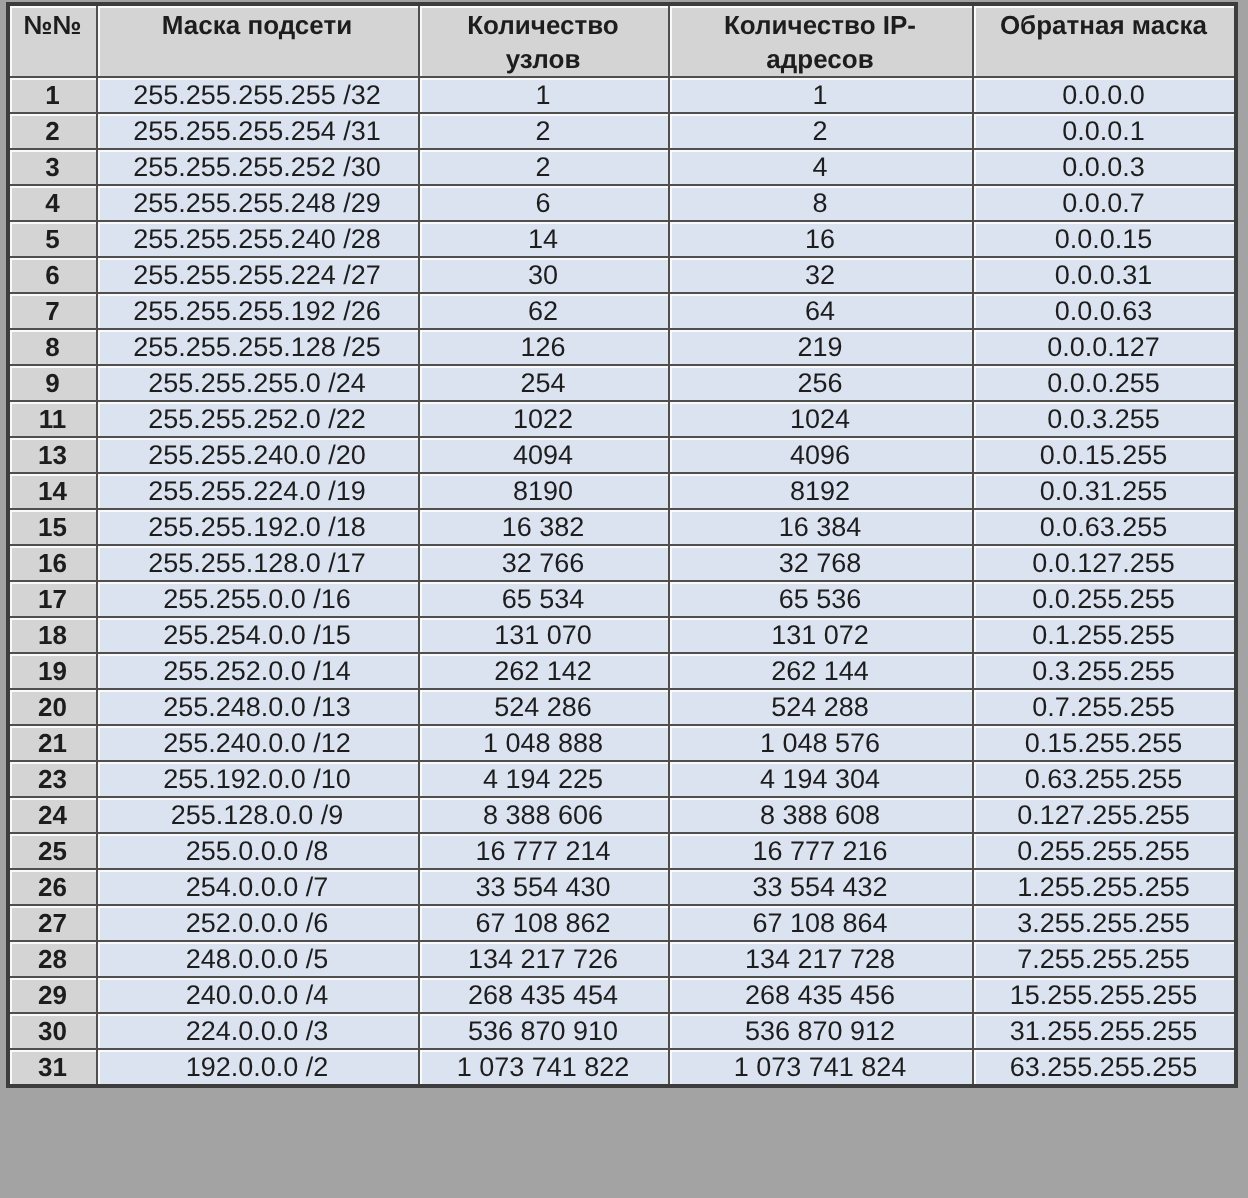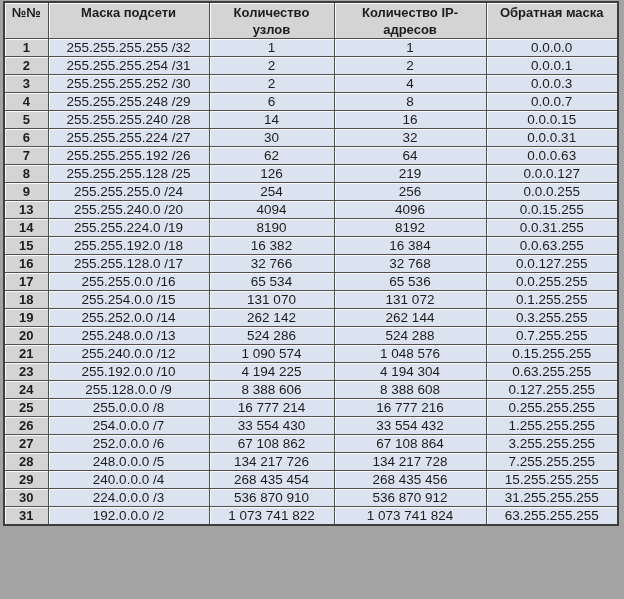--- a/index.html
+++ b/index.html
@@ -164,20 +164,27 @@
           <td>0.0.0.127</td>
         </tr>
         <tr>
           <td class="num-cell">9</td>
           <td>255.255.255.0 /24</td>
           <td>254</td>
           <td>256</td>
           <td>0.0.0.255</td>
         </tr>
         <tr>
+          <td class="num-cell">11</td>
+          <td>255.255.252.0 /22</td>
+          <td>1022</td>
+          <td>1024</td>
+          <td>0.0.3.255</td>
+        </tr>
+        <tr>
           <td class="num-cell">13</td>
           <td>255.255.240.0 /20</td>
           <td>4094</td>
           <td>4096</td>
           <td>0.0.15.255</td>
         </tr>
         <tr>
           <td class="num-cell">14</td>
           <td>255.255.224.0 /19</td>
           <td>8190</td>
@@ -222,21 +229,21 @@
         <tr>
           <td class="num-cell">20</td>
           <td>255.248.0.0 /13</td>
           <td>524 286</td>
           <td>524 288</td>
           <td>0.7.255.255</td>
         </tr>
         <tr>
           <td class="num-cell">21</td>
           <td>255.240.0.0 /12</td>
-          <td>1 090 574</td>
+          <td>1 048 888</td>
           <td>1 048 576</td>
           <td>0.15.255.255</td>
         </tr>
         <tr>
           <td class="num-cell">23</td>
           <td>255.192.0.0 /10</td>
           <td>4 194 225</td>
           <td>4 194 304</td>
           <td>0.63.255.255</td>
         </tr>

